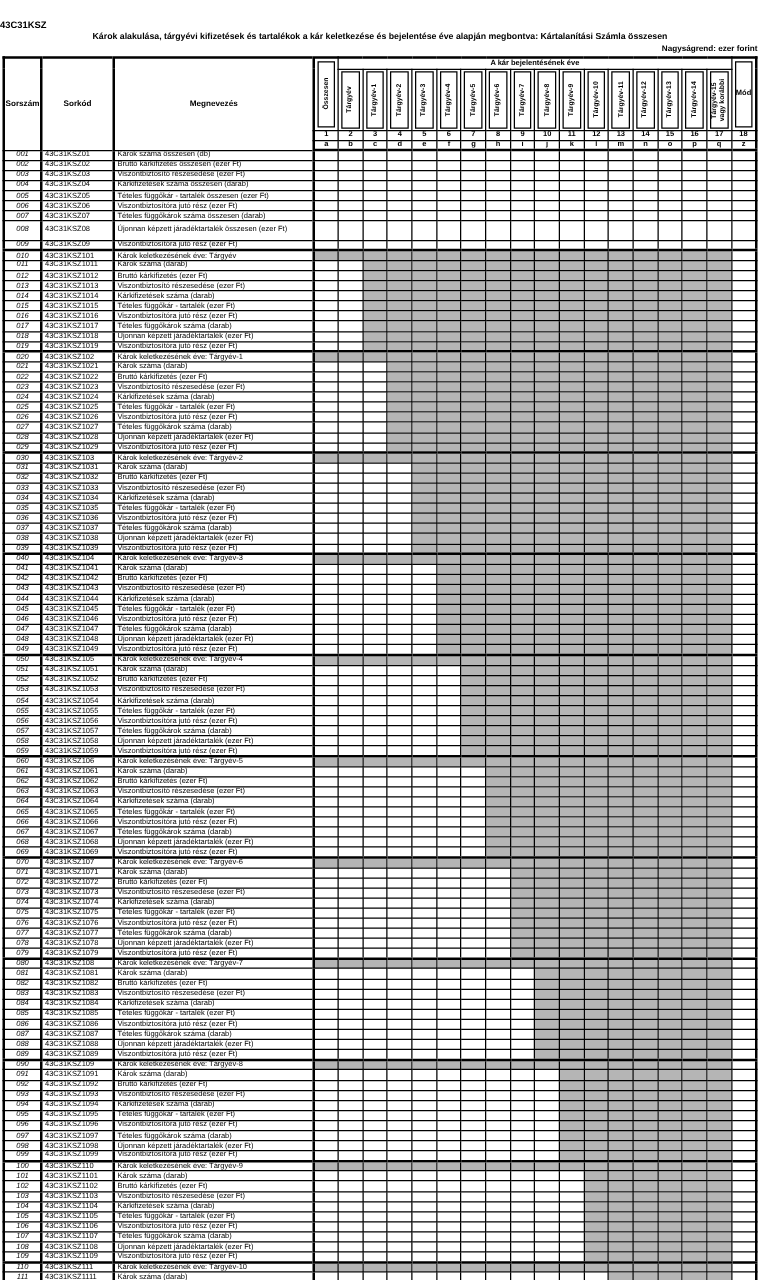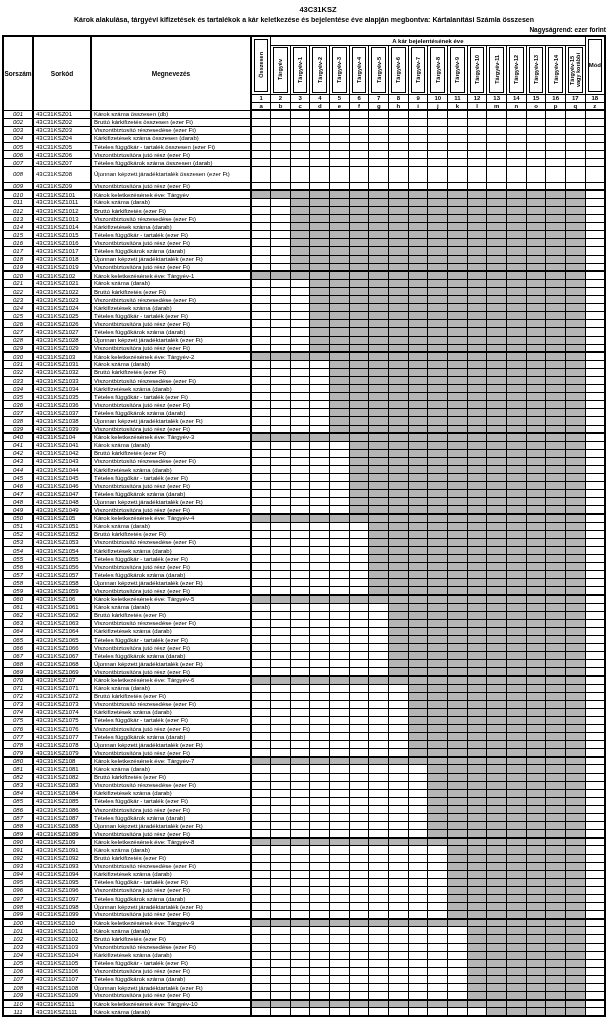--- a/index.html
+++ b/index.html
@@ -1,20 +1,20 @@
 <!DOCTYPE html>
 <html style="--gray: #b5b5b5;"><head>
 <meta charset="utf-8">
 <style>
   html,body { margin:0; padding:0; background:#fff; }
   body { width:608px; height:1024px; overflow:hidden; color:#000;
          font-family:"Liberation Sans","DejaVu Sans",sans-serif; }
   .page { position:relative; width:608px; height:1024px; }
 
-  .title    { padding-top:6px; text-align:center; font-weight:bold; font-size:7.5px; line-height:1.1;margin-left:28px; }
+  .title    { padding-top:16px; font-weight:bold; font-size:7.5px; line-height:1.1; }
   .subtitle { text-align:center; font-weight:bold; font-size:7px; margin-top:2px; line-height:1.1; }
   .scale    { text-align:right; font-weight:bold; font-size:6.5px; margin:2px 2px 2px 0; line-height:1.1; }
 
   table { border-collapse:collapse; table-layout:fixed; width:604px; margin-left:2px;
           border:2px solid #000; }
   th,td { border:1px solid #000; padding:0; overflow:hidden; white-space:nowrap; }
 
   .thksep { border-right-width:2px !important; }
 
   thead th { font-weight:bold; background:#fff; }

